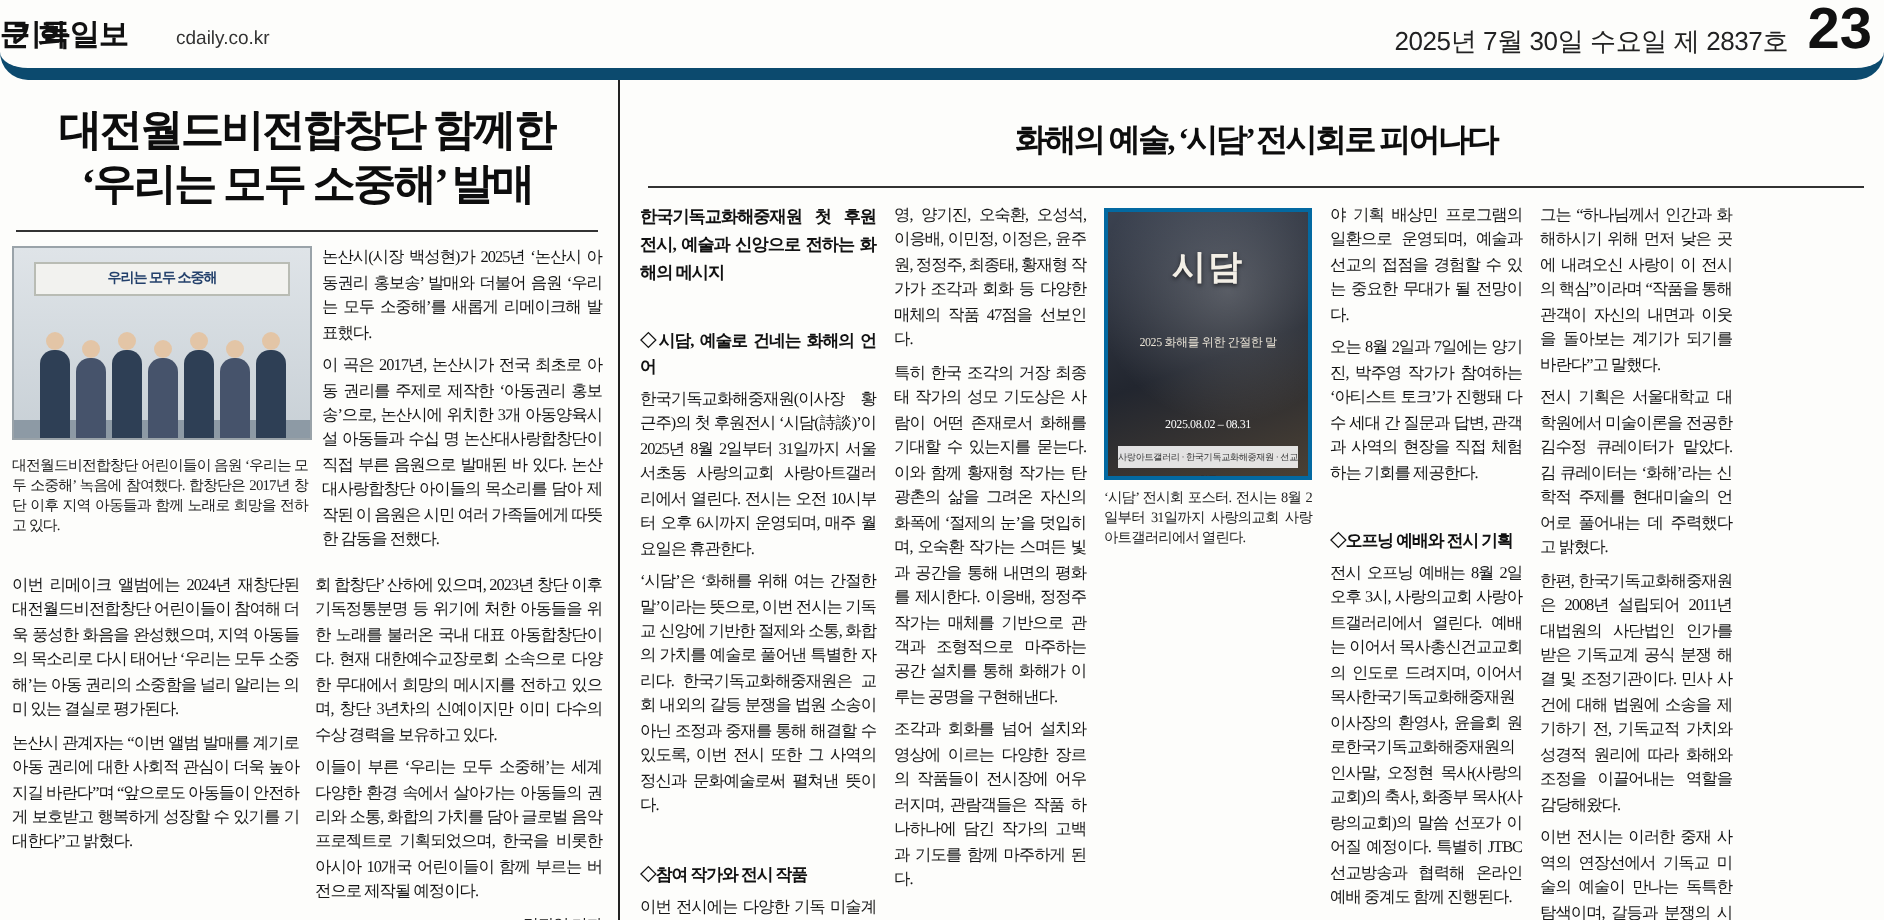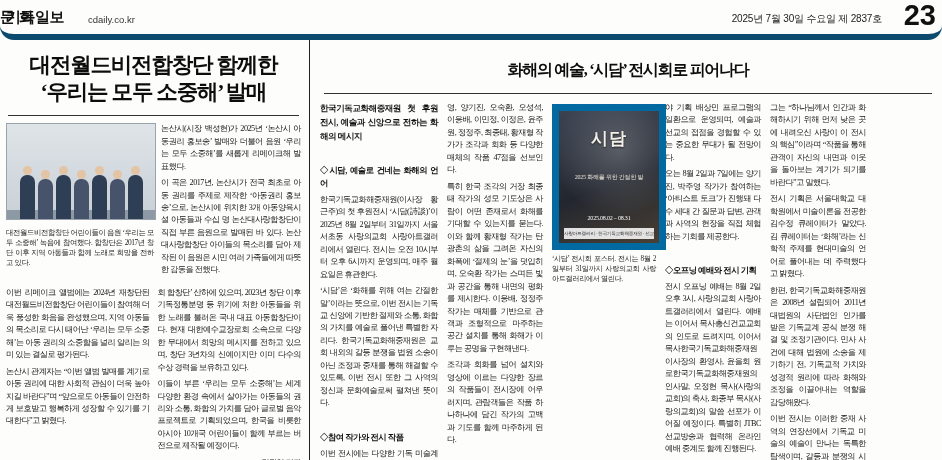--- a/index.html
+++ b/index.html
@@ -50,24 +50,24 @@
     position: absolute;
     left: 0; right: 0;
     text-align: left;
     font-size: 15px;
     font-weight: bold;
     letter-spacing: 4px;
     color: #111;
   }
   .issue-info {
     position: absolute;
-    right: 60px;
+    right: 48px;
     top: 12px;
     font-family: "Liberation Sans", sans-serif;
-    font-size: 10px;
+    font-size: 13px;
     color: #222;
     letter-spacing: -0.2px;
     text-align: center;
   }
   .page-number {
     position: absolute;
     right: 6px;
     top: -2px;
     font-family: "Liberation Sans", sans-serif;
     font-size: 29px;
@@ -253,21 +253,21 @@
   }
 
   
   .poster-col {
     width: 104px;
   }
   .poster {
     width: 100px;
     height: 132px;
     background: #2b2f3a;
-    border: 7px solid #0369a1;
+    border: 2px solid #0369a1;
     position: relative;
     overflow: hidden;
     margin: 2px 0 4px 0;
   }
   .poster .pbg {
     position: absolute;
     inset: 0;
     background:
       radial-gradient(circle at 60% 30%, rgba(255,255,255,0.22), rgba(0,0,0,0) 60%),
       linear-gradient(160deg, #3b4250 0%, #22262f 55%, #4a4034 100%);
@@ -336,20 +336,21 @@
     <div class="left-article">
       <div class="headline-l">
         <span>대전월드비전합창단 함께한</span>
         <span class="l2">‘우리는 모두 소중해’ 발매</span>
       </div>
       <div class="rule-thin"></div>
 
       <div class="l-content">
         <div class="photo-wrap">
           <div class="photo">
+            <div class="banner">우리는 모두 소중해</div>
             <div class="floor"></div>
             <div class="kids">
               <div class="kid"></div>
               <div class="kid"></div>
               <div class="kid"></div>
               <div class="kid"></div>
               <div class="kid"></div>
               <div class="kid"></div>
               <div class="kid"></div>
             </div>

